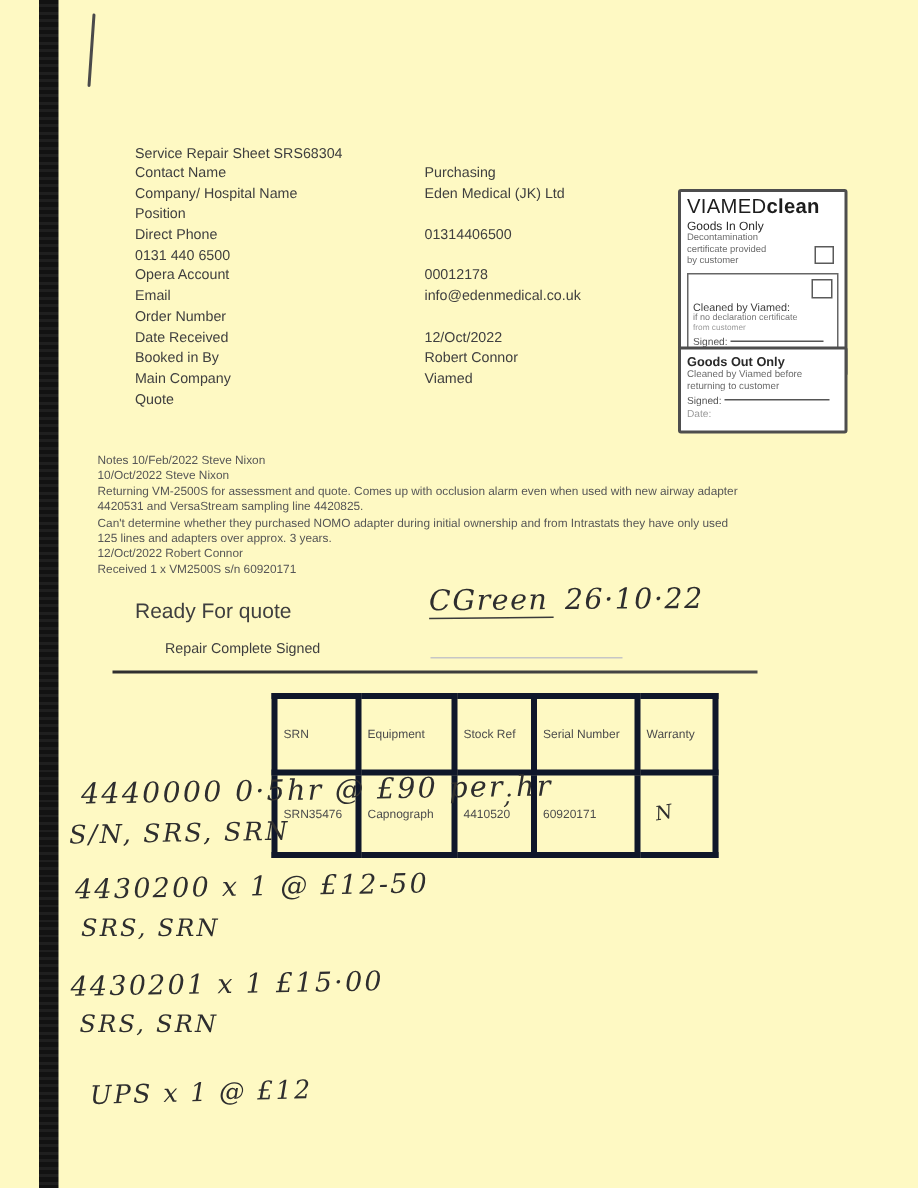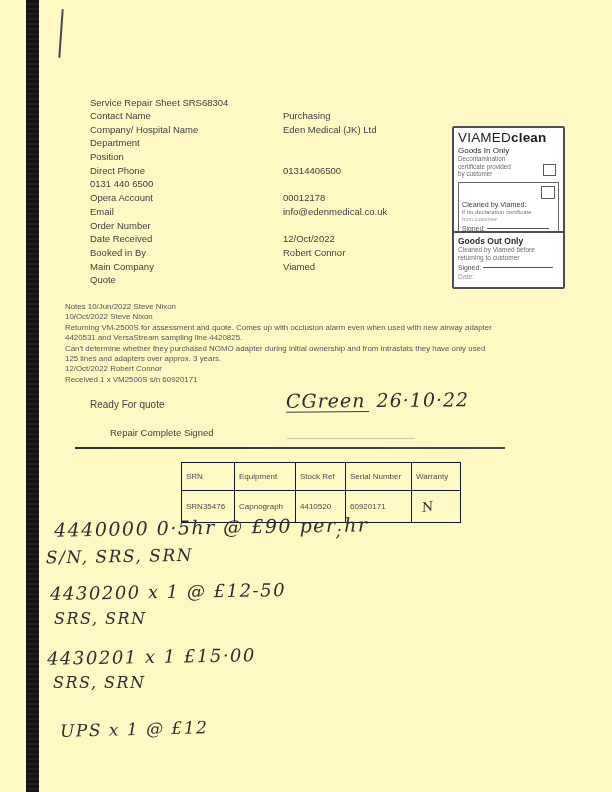--- a/index.html
+++ b/index.html
@@ -46,36 +46,36 @@
     padding:3px 4px; box-sizing:border-box; }
   .go-title { font-size:8.5px; font-weight:bold; color:#2a2a2a; }
   .go-text { font-size:6.5px; line-height:8px; color:#6b6b6b; }
 
   
   .notes { position:absolute; left:65px; top:302px; width:490px;
     font-size:7.9px; line-height:10.4px; color:#565656; }
   .note-line { white-space:nowrap; }
 
   
-  .ready-label { position:absolute; left:90px; top:399px; font-size:10px; }
+  .ready-label { position:absolute; left:90px; top:399px; font-size:14px; }
   .repair-label { position:absolute; left:90px; top:427px; font-size:9.5px;padding-left:20px; }
   .hw { font-family:"DejaVu Serif", serif; font-style:italic; color:#2e2e2e; }
   .quote-signature { position:absolute; left:286px; top:389px; font-size:19px;
     letter-spacing:1px; transform:rotate(-0.5deg); white-space:nowrap; }
   .sig-name { border-bottom:1.5px solid #3a3a3a; padding:0 3px 0 0; }
   .sig-date { margin-left:8px; }
   .repair-sig-line { position:absolute; left:287px; top:438px; width:128px; height:1px;
     background:#c6c6c6; }
   .divider { position:absolute; left:75px; top:447px; width:430px; height:2px;
     background:linear-gradient(90deg,#2f2f2f,#4a4a4a); }
 
   
   .equip-table { position:absolute; left:181px; top:462px; border-collapse:collapse;
     font-size:8px; color:#4c4c4c; }
-  .equip-table th, .equip-table td { border:1px solid #0f172a; padding:8px 4px;
+  .equip-table th, .equip-table td { border:4px solid #0f172a; padding:18px 4px;
     font-weight:normal; text-align:left; height:11px; white-space:nowrap; }
   .col-srn { width:44px; } .col-eq { width:52px; } .col-sr { width:41px; }
   .col-sn { width:57px; } .col-w { width:40px; }
   .warranty-mark { display:inline-block; font-size:13px; transform:rotate(-10deg);
     margin-left:6px; }
 
   
   .hwline { position:absolute; white-space:nowrap; letter-spacing:1.5px; }
   .hw1 { left:54px;  top:516px; font-size:19px; transform:rotate(-1deg); }
   .hw1s { left:336px; top:521px; font-size:16px; }
@@ -97,24 +97,20 @@
   <div class="page-title">Service Repair Sheet SRS68304</div>
 
   <div class="form-rows">
     <div class="frow">
       <span class="flabel">Contact Name</span>
       <span class="fvalue">Purchasing</span>
     </div>
     <div class="frow">
       <span class="flabel">Company/ Hospital Name</span>
       <span class="fvalue">Eden Medical (JK) Ltd</span>
-    </div>
-    <div class="frow">
-      <span class="flabel">Department</span>
-      <span class="fvalue"></span>
     </div>
     <div class="frow">
       <span class="flabel">Position</span>
       <span class="fvalue"></span>
     </div>
     <div class="frow">
       <span class="flabel">Direct Phone</span>
       <span class="fvalue">01314406500</span>
     </div>
     <div class="frow">
@@ -181,21 +177,21 @@
     <div class="sigrow">
       <span>Signed:</span>
       <span class="line" style="width:70px"></span>
     </div>
     <div class="sigrow" style="color:#9a9a9a">
       <span>Date:</span>
     </div>
   </div>
 
   <div class="notes">
-    <div class="note-line">Notes 10/Jun/2022 Steve Nixon</div>
+    <div class="note-line">Notes 10/Feb/2022 Steve Nixon</div>
     <div class="note-line">10/Oct/2022 Steve Nixon</div>
     <div class="note-line">Returning VM-2500S for assessment and quote. Comes up with occlusion alarm even when used with new airway adapter</div>
     <div class="note-line">4420531 and VersaStream sampling line 4420825.</div>
     <div class="note-line">Can't determine whether they purchased NOMO adapter during initial ownership and from Intrastats they have only used</div>
     <div class="note-line">125 lines and adapters over approx. 3 years.</div>
     <div class="note-line">12/Oct/2022 Robert Connor</div>
     <div class="note-line">Received 1 x VM2500S s/n 60920171</div>
   </div>
 
   <div class="ready-label">Ready For quote</div>

